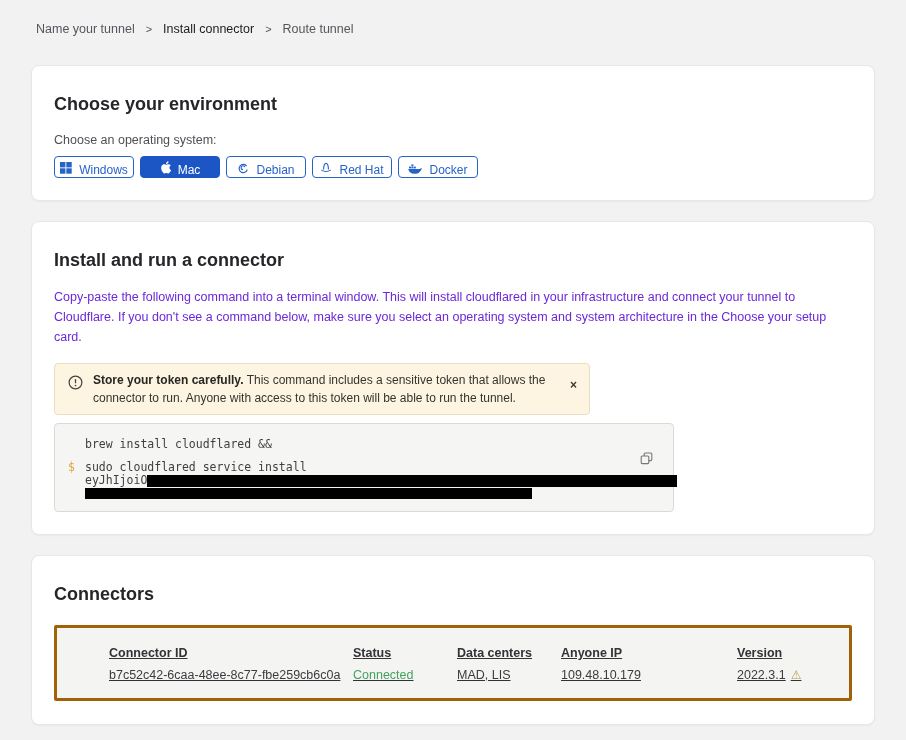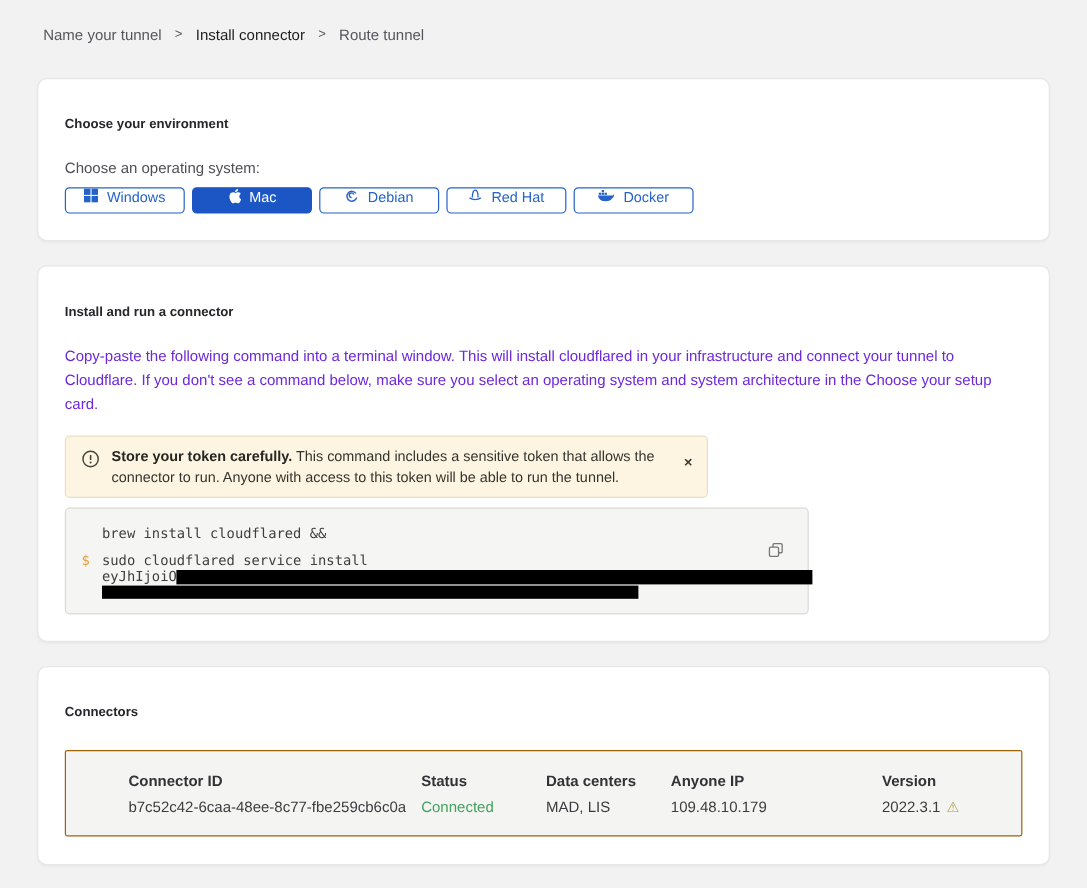--- a/index.html
+++ b/index.html
@@ -7,26 +7,26 @@
   .page { padding:22px 31px 0 31px; }
 
   
   .breadcrumb { padding-left:5px; font-size:12.5px; color:#55555c; margin-bottom:29px; display:flex; align-items:center; }
   .bc-item { cursor:pointer; }
   .bc-item.active { font-weight:normal; color:#1d1d20; }
   .bc-sep { margin:0 11px; color:#55555c; font-size:11px; }
 
   
   .card { background:#fff; border:1px solid #e7e7e7; border-radius:8px; box-shadow:0 1px 2px rgba(0,0,0,0.04); margin-bottom:20px; padding:30px 22px 22px 22px; }
-  .card h2 { font-size:11px; font-weight:bold; color:#26262a; line-height:17px; }
+  .card h2 { font-size:18px; font-weight:bold; color:#26262a; line-height:17px; }
 
   
   .os-label { margin-top:20px; font-size:12.5px; color:#4f4f55; line-height:15px; }
   .os-row { margin-top:8px; display:flex; gap:6px; }
-  .os-btn { width:100px; height:22px; display:flex; align-items:flex-start; justify-content:center; gap:7px;
+  .os-btn { width:80px; height:22px; display:flex; align-items:flex-end; justify-content:center; gap:7px;
             border:1px solid #2563c9; border-radius:4px; background:#fff; color:#2563c9; font-size:12px;
             font-family:"Liberation Sans", sans-serif; cursor:pointer; }
   .os-btn.selected { background:#1c56c5; border-color:#1c56c5; color:#fff; }
   .os-btn svg { flex:0 0 auto; }
 
   
   .desc { margin-top:18px; font-size:12.5px; line-height:20px; color:#6d28d9; }
   .banner { width:536px; margin-top:16px; background:#fdf5e1; border:1px solid #e8dfc2; border-radius:4px;
             display:flex; align-items:flex-start; gap:10px; padding:7px 12px 7px 13px; }
   .banner-icon { margin-top:4px; }
@@ -42,22 +42,22 @@
   .code-col { flex:1; }
   .code-line2 { line-height:14px; white-space:pre; }
   .token-line { line-height:13px; display:flex; align-items:center; }
   .redact { background:#000; display:inline-block; }
   .r1 { width:530px; height:12px; }
   .r2 { width:447px; height:11px; margin-top:1px; }
   .copy-btn { position:absolute; right:20px; top:28px; background:none; border:none; cursor:pointer; padding:0; }
 
   
   .card.connectors { padding-bottom:23px; }
-  .ctable { margin-top:22px; border:1px solid #a16207; background:#f4f4f2; border-radius:2px;
-            display:grid; grid-template-columns:244px 104px 104px 176px 1fr; padding:17px 10px 15px 52px; row-gap:6px; }
+  .ctable { margin-top:22px; border:3px solid #a16207; background:#f4f4f2; border-radius:2px;
+            display:grid; grid-template-columns:244px 104px 104px 176px 1fr; padding:17px 10px 15px 52px; row-gap:6px;text-decoration:underline; }
   .th { font-size:12.5px; font-weight:bold; color:#323237; line-height:16px; }
   .td { font-size:12.5px; color:#3b3b40; line-height:16px; }
   .td.green { color:#43a25f; }
   .warn-glyph { color:#ad9c3d; font-size:12px; margin-left:5px; }
 </style>
 </head>
 <body>
 
 <div class="page">
 

